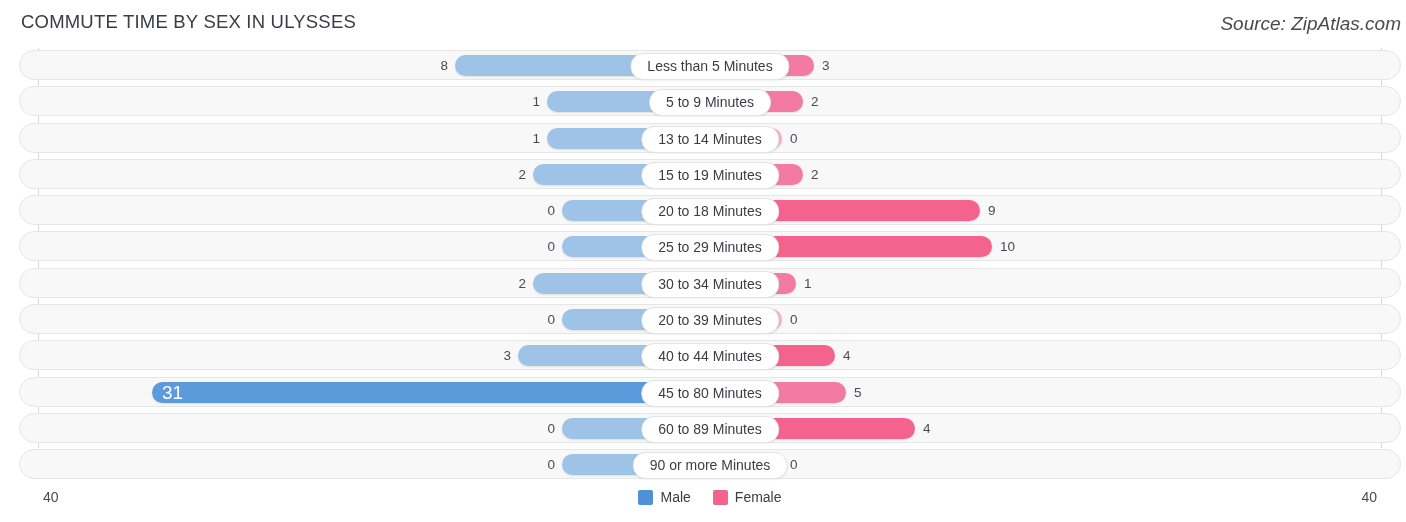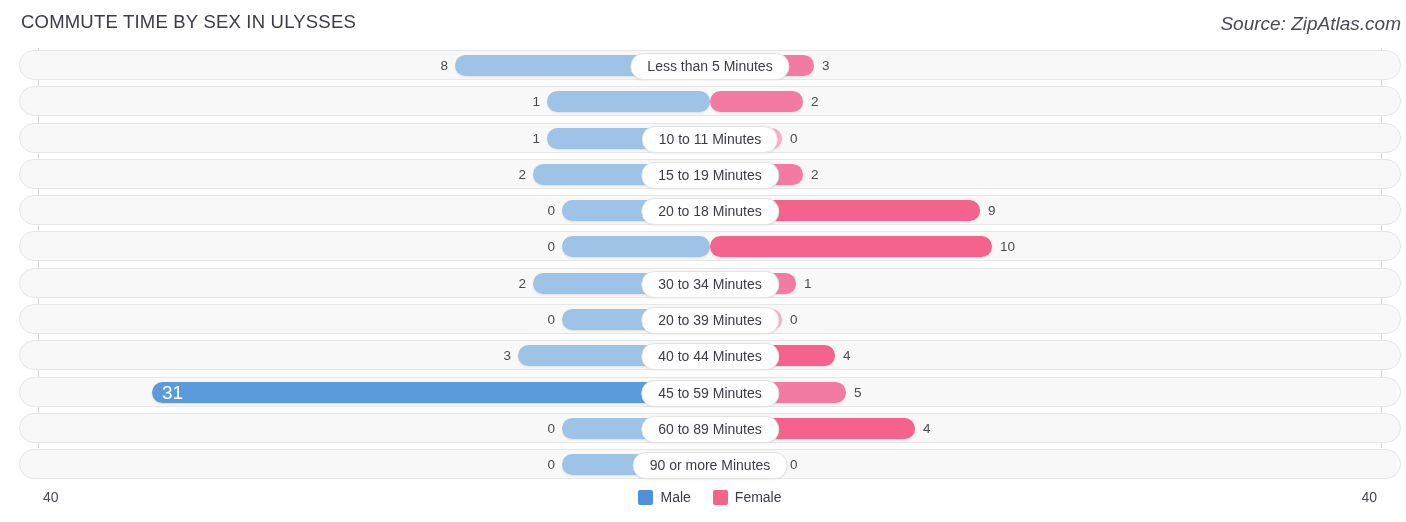--- a/index.html
+++ b/index.html
@@ -203,29 +203,30 @@
           </div>
           <div class="pill">Less than 5 Minutes</div>
         </div>
         <div class="row">
           <div class="bars">
             <div class="bar male" style="width: 163px; background: rgb(158, 195, 230);"></div>
             <div class="bar female" style="width: 93px; background: rgb(243, 123, 163);"></div>
             <div class="val male-val" style="right: calc(50% + 170px);">1</div>
             <div class="val female-val" style="left: calc(50% + 101px);">2</div>
           </div>
+          <div class="pill">5 to 9 Minutes</div>
         </div>
         <div class="row">
           <div class="bars">
             <div class="bar male" style="width: 163px; background: rgb(158, 195, 230);"></div>
             <div class="bar female" style="width: 72px; background: rgb(247, 175, 197);"></div>
             <div class="val male-val" style="right: calc(50% + 170px);">1</div>
             <div class="val female-val" style="left: calc(50% + 80px);">0</div>
           </div>
-          <div class="pill">10 to 11 Minutes</div>
+          <div class="pill">13 to 14 Minutes</div>
         </div>
         <div class="row">
           <div class="bars">
             <div class="bar male" style="width: 177px; background: rgb(158, 195, 230);"></div>
             <div class="bar female" style="width: 93px; background: rgb(243, 123, 163);"></div>
             <div class="val male-val" style="right: calc(50% + 184px);">2</div>
             <div class="val female-val" style="left: calc(50% + 101px);">2</div>
           </div>
           <div class="pill">15 to 19 Minutes</div>
         </div>
@@ -238,20 +239,21 @@
           </div>
           <div class="pill">20 to 18 Minutes</div>
         </div>
         <div class="row">
           <div class="bars">
             <div class="bar male" style="width: 148px; background: rgb(158, 195, 230);"></div>
             <div class="bar female" style="width: 282px; background: rgb(244, 99, 142);"></div>
             <div class="val male-val" style="right: calc(50% + 155px);">0</div>
             <div class="val female-val" style="left: calc(50% + 290px);">10</div>
           </div>
+          <div class="pill">25 to 29 Minutes</div>
         </div>
         <div class="row">
           <div class="bars">
             <div class="bar male" style="width: 177px; background: rgb(158, 195, 230);"></div>
             <div class="bar female" style="width: 86px; background: rgb(243, 123, 163);"></div>
             <div class="val male-val" style="right: calc(50% + 184px);">2</div>
             <div class="val female-val" style="left: calc(50% + 94px);">1</div>
           </div>
           <div class="pill">30 to 34 Minutes</div>
         </div>
@@ -273,21 +275,21 @@
           </div>
           <div class="pill">40 to 44 Minutes</div>
         </div>
         <div class="row">
           <div class="bars">
             <div class="bar male" style="width: 558px; background: rgb(91, 155, 219);"></div>
             <div class="bar female" style="width: 136px; background: rgb(243, 123, 163);"></div>
             <div class="val male-val inside" style="right: auto; left: calc(50% - 548px);">31</div>
             <div class="val female-val" style="left: calc(50% + 144px);">5</div>
           </div>
-          <div class="pill">45 to 59 Minutes</div>
+          <div class="pill">45 to 80 Minutes</div>
         </div>
         <div class="row">
           <div class="bars">
             <div class="bar male" style="width: 148px; background: rgb(158, 195, 230);"></div>
             <div class="bar female" style="width: 205px; background: rgb(244, 99, 142);"></div>
             <div class="val male-val" style="right: calc(50% + 155px);">0</div>
             <div class="val female-val" style="left: calc(50% + 213px);">4</div>
           </div>
           <div class="pill">60 to 89 Minutes</div>
         </div>

